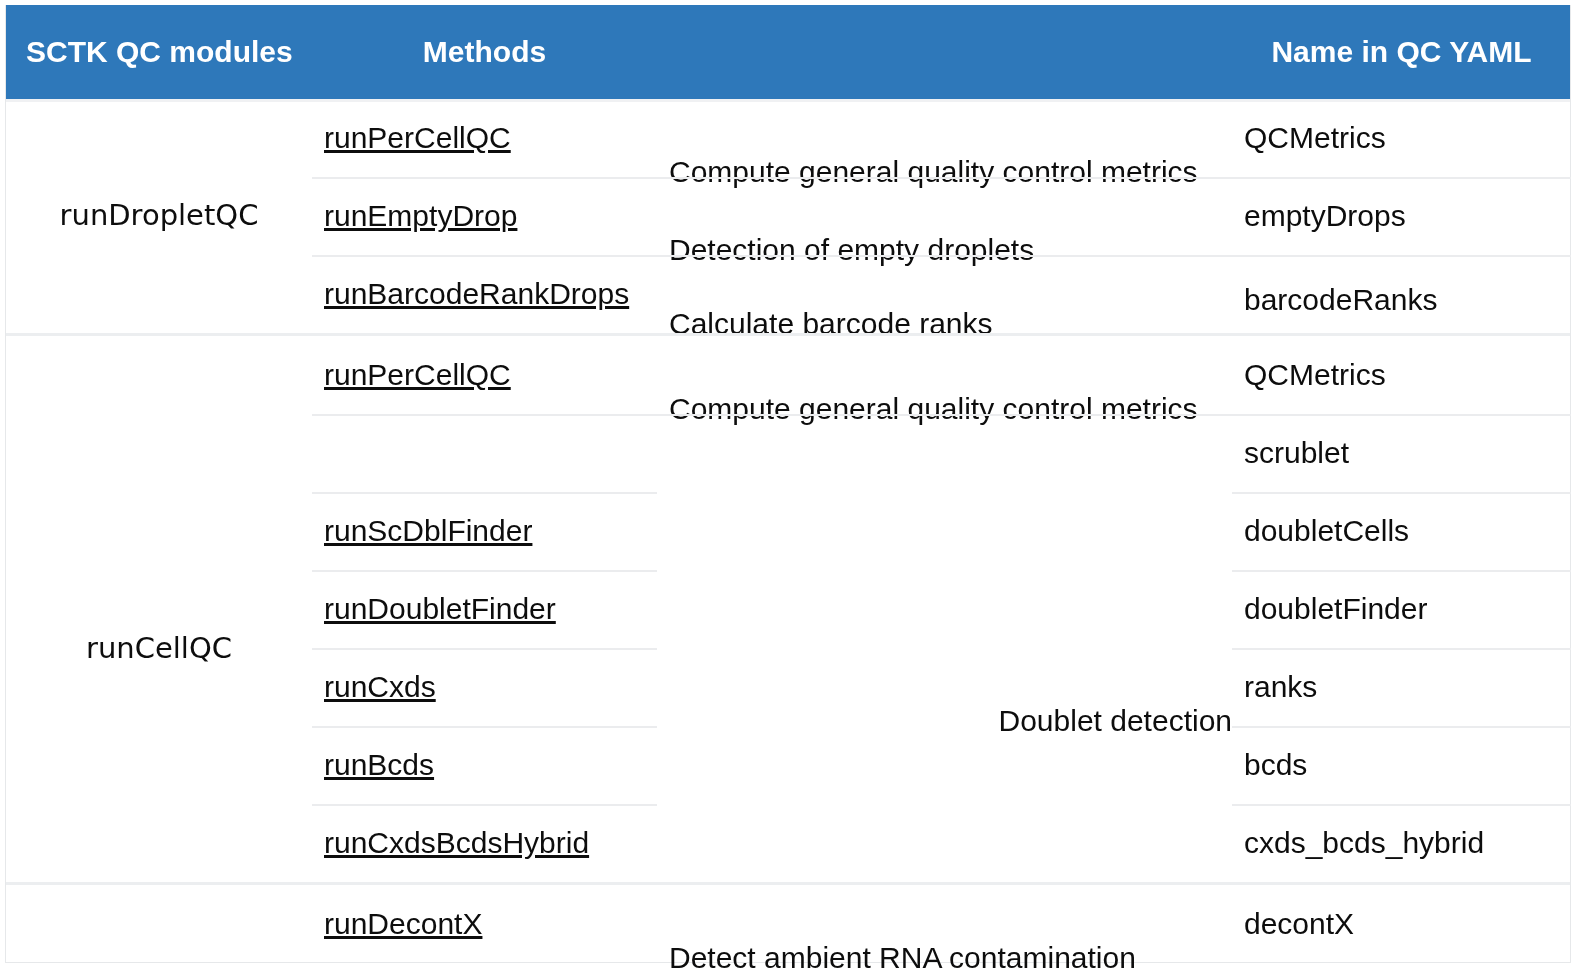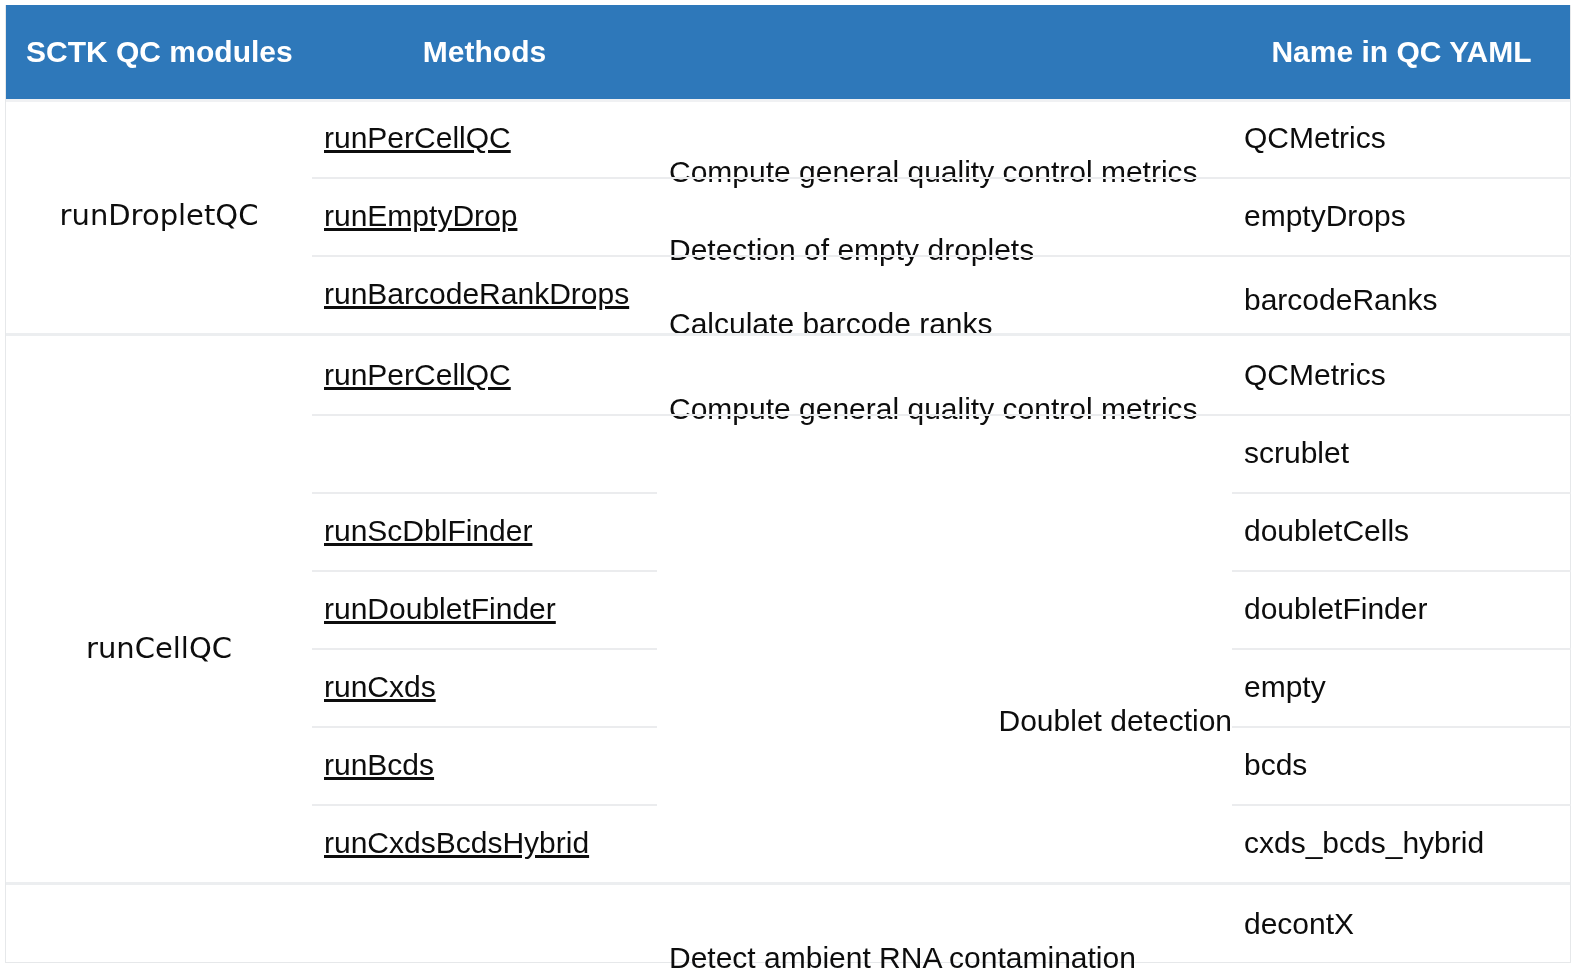--- a/index.html
+++ b/index.html
@@ -200,21 +200,21 @@
     <div class="cell col-name cell-pad-left" style="top:471px;height:78px;">
       <span>doubletFinder</span>
     </div>
     <div class="rule rule-method" style="top:549px;"></div>
     <div class="rule rule-name" style="top:549px;"></div>
 
     <div class="cell col-method cell-pad-left" style="top:549px;height:78px;">
       <span>runCxds</span>
     </div>
     <div class="cell col-name cell-pad-left" style="top:549px;height:78px;">
-      <span>empty</span>
+      <span>ranks</span>
     </div>
     <div class="rule rule-method" style="top:627px;"></div>
     <div class="rule rule-name" style="top:627px;"></div>
 
     <div class="cell col-method cell-pad-left" style="top:627px;height:78px;">
       <span>runBcds</span>
     </div>
     <div class="cell col-name cell-pad-left" style="top:627px;height:78px;">
       <span>bcds</span>
     </div>
@@ -223,20 +223,23 @@
 
     <div class="cell col-method cell-pad-left" style="top:705px;height:78px;">
       <span>runCxdsBcdsHybrid</span>
     </div>
     <div class="cell col-name cell-pad-left" style="top:705px;height:78px;">
       <span>cxds_bcds_hybrid</span>
     </div>
 
     <div class="rule rule-full" style="top:783px;height:3px;"></div>
 
+    <div class="cell col-method cell-pad-left" style="top:786px;height:78px;">
+      <span>runDecontX</span>
+    </div>
     <div class="cell col-goal cell-pad-left" style="top:786px;height:78px;">
       <span>Detect ambient RNA contamination</span>
     </div>
     <div class="cell col-name cell-pad-left" style="top:786px;height:78px;">
       <span>decontX</span>
     </div>
 
   </div>
 </div>
 

